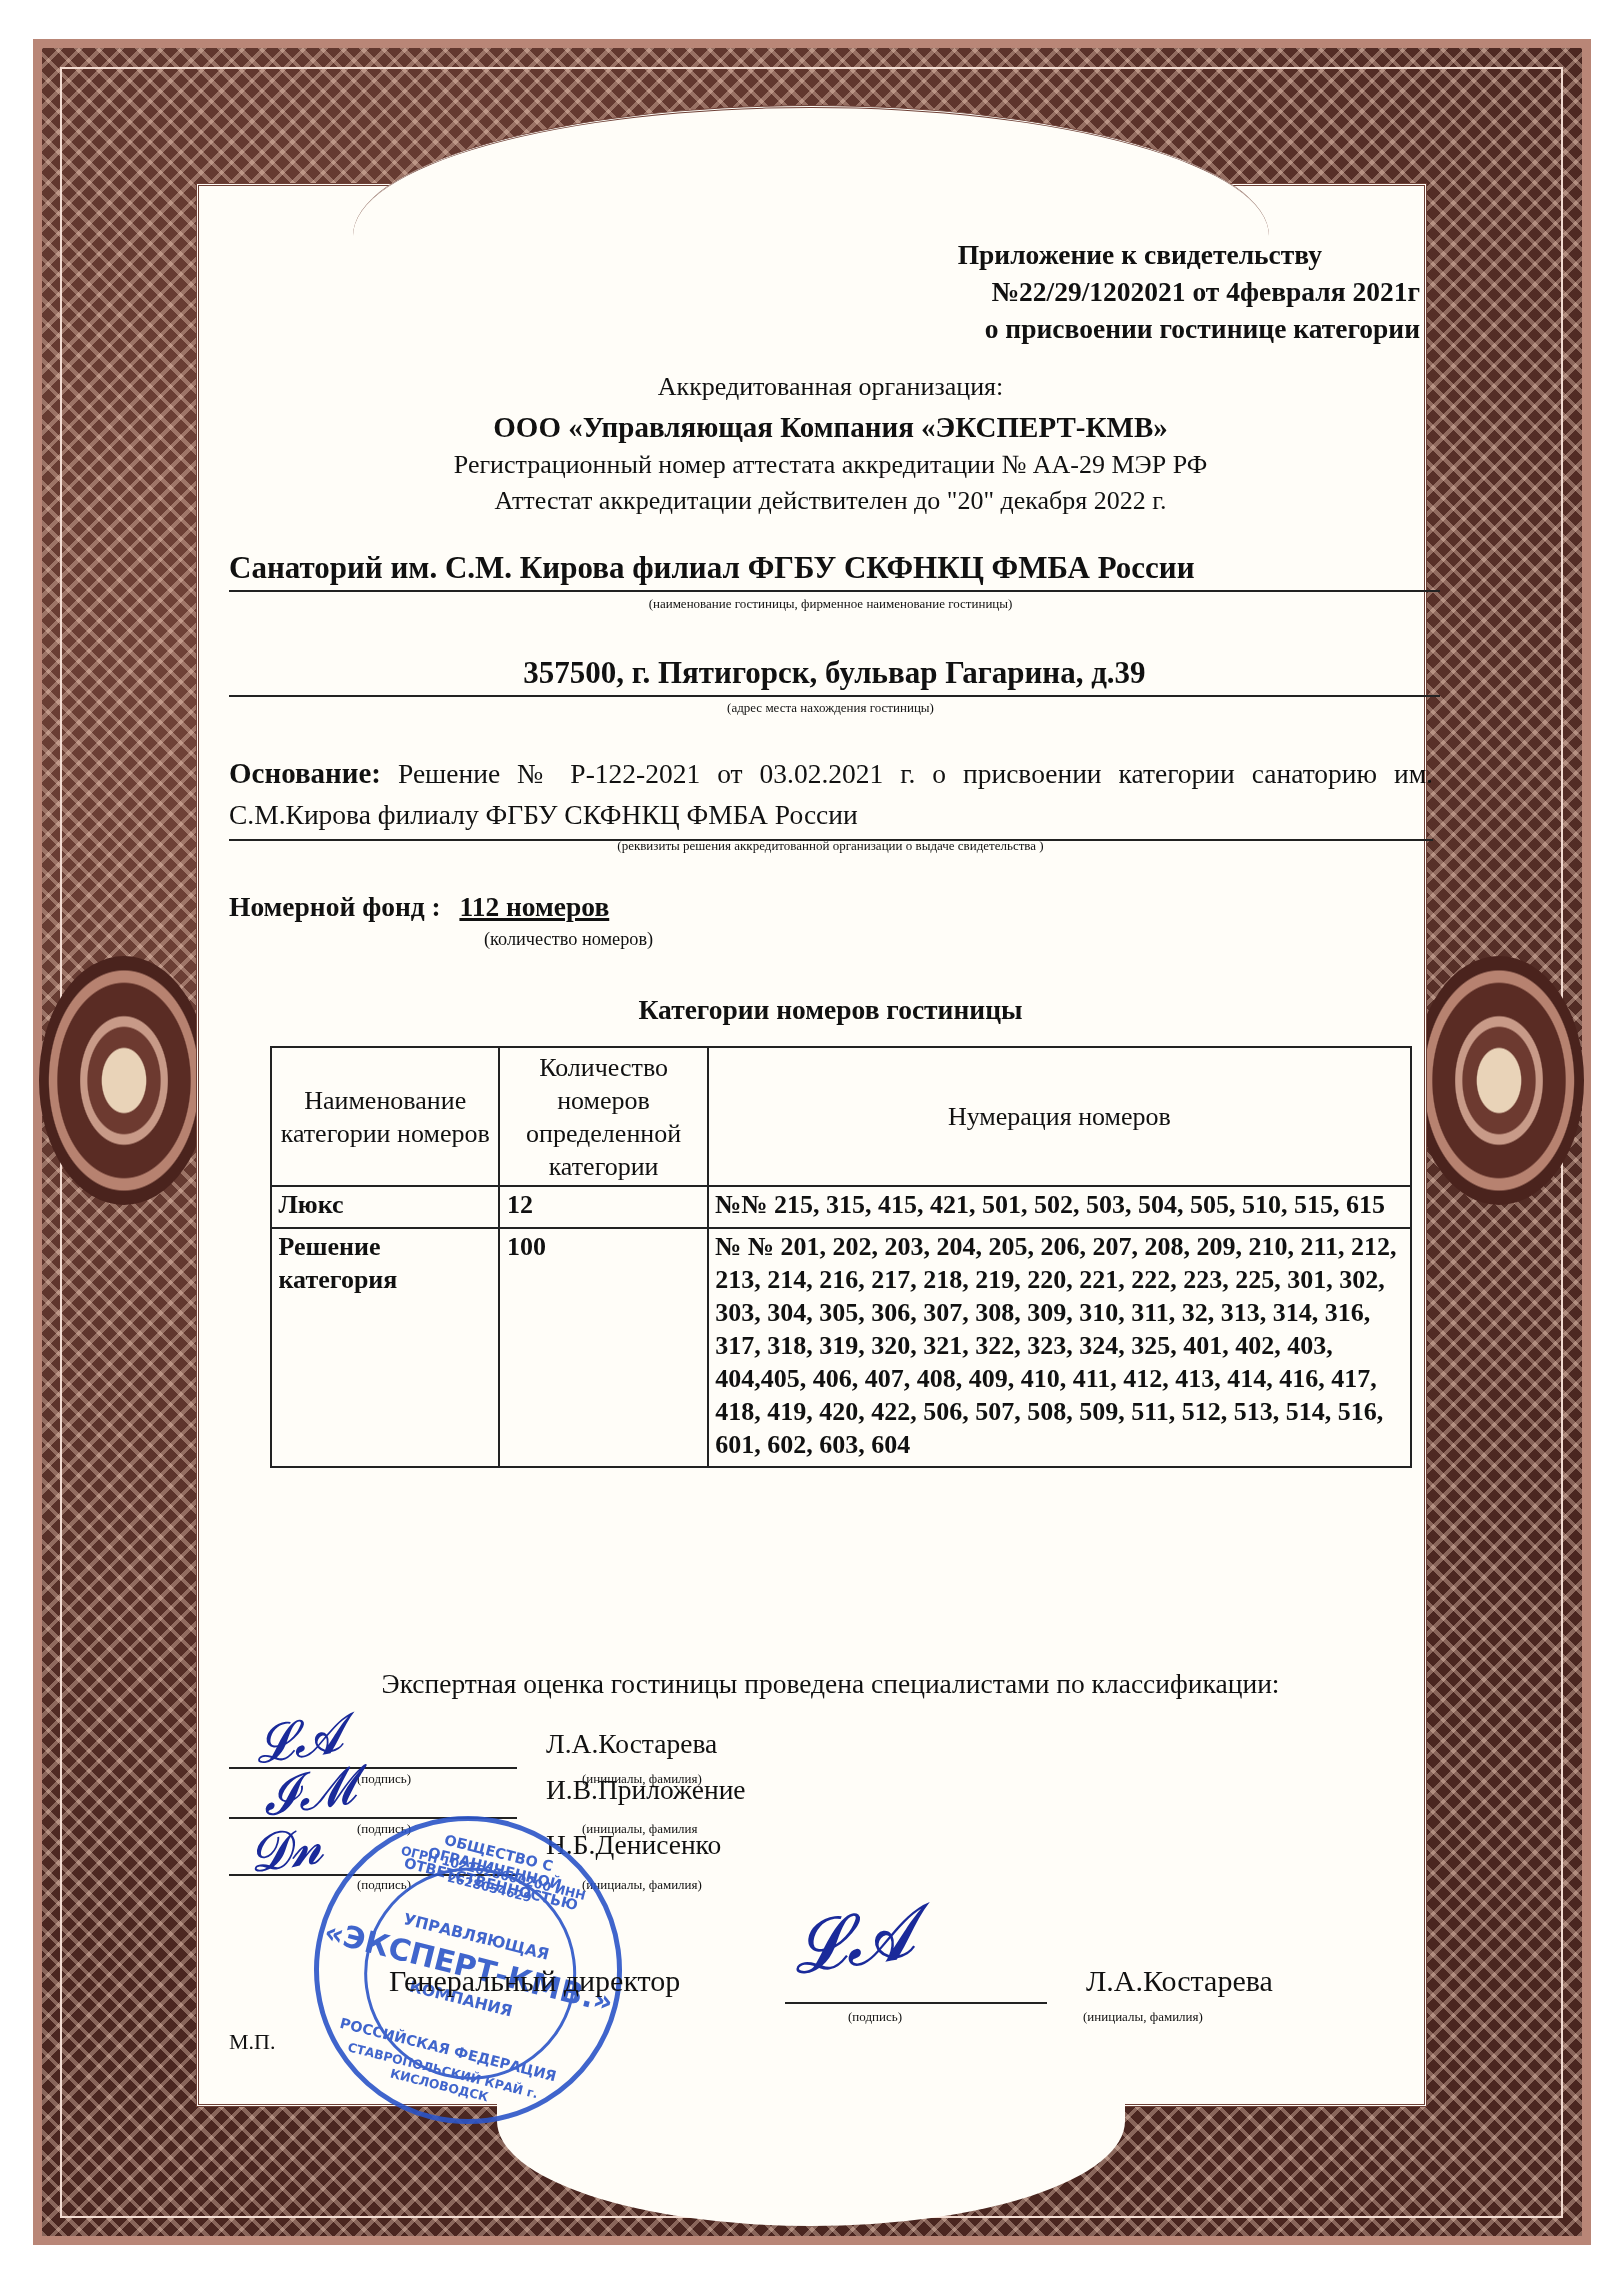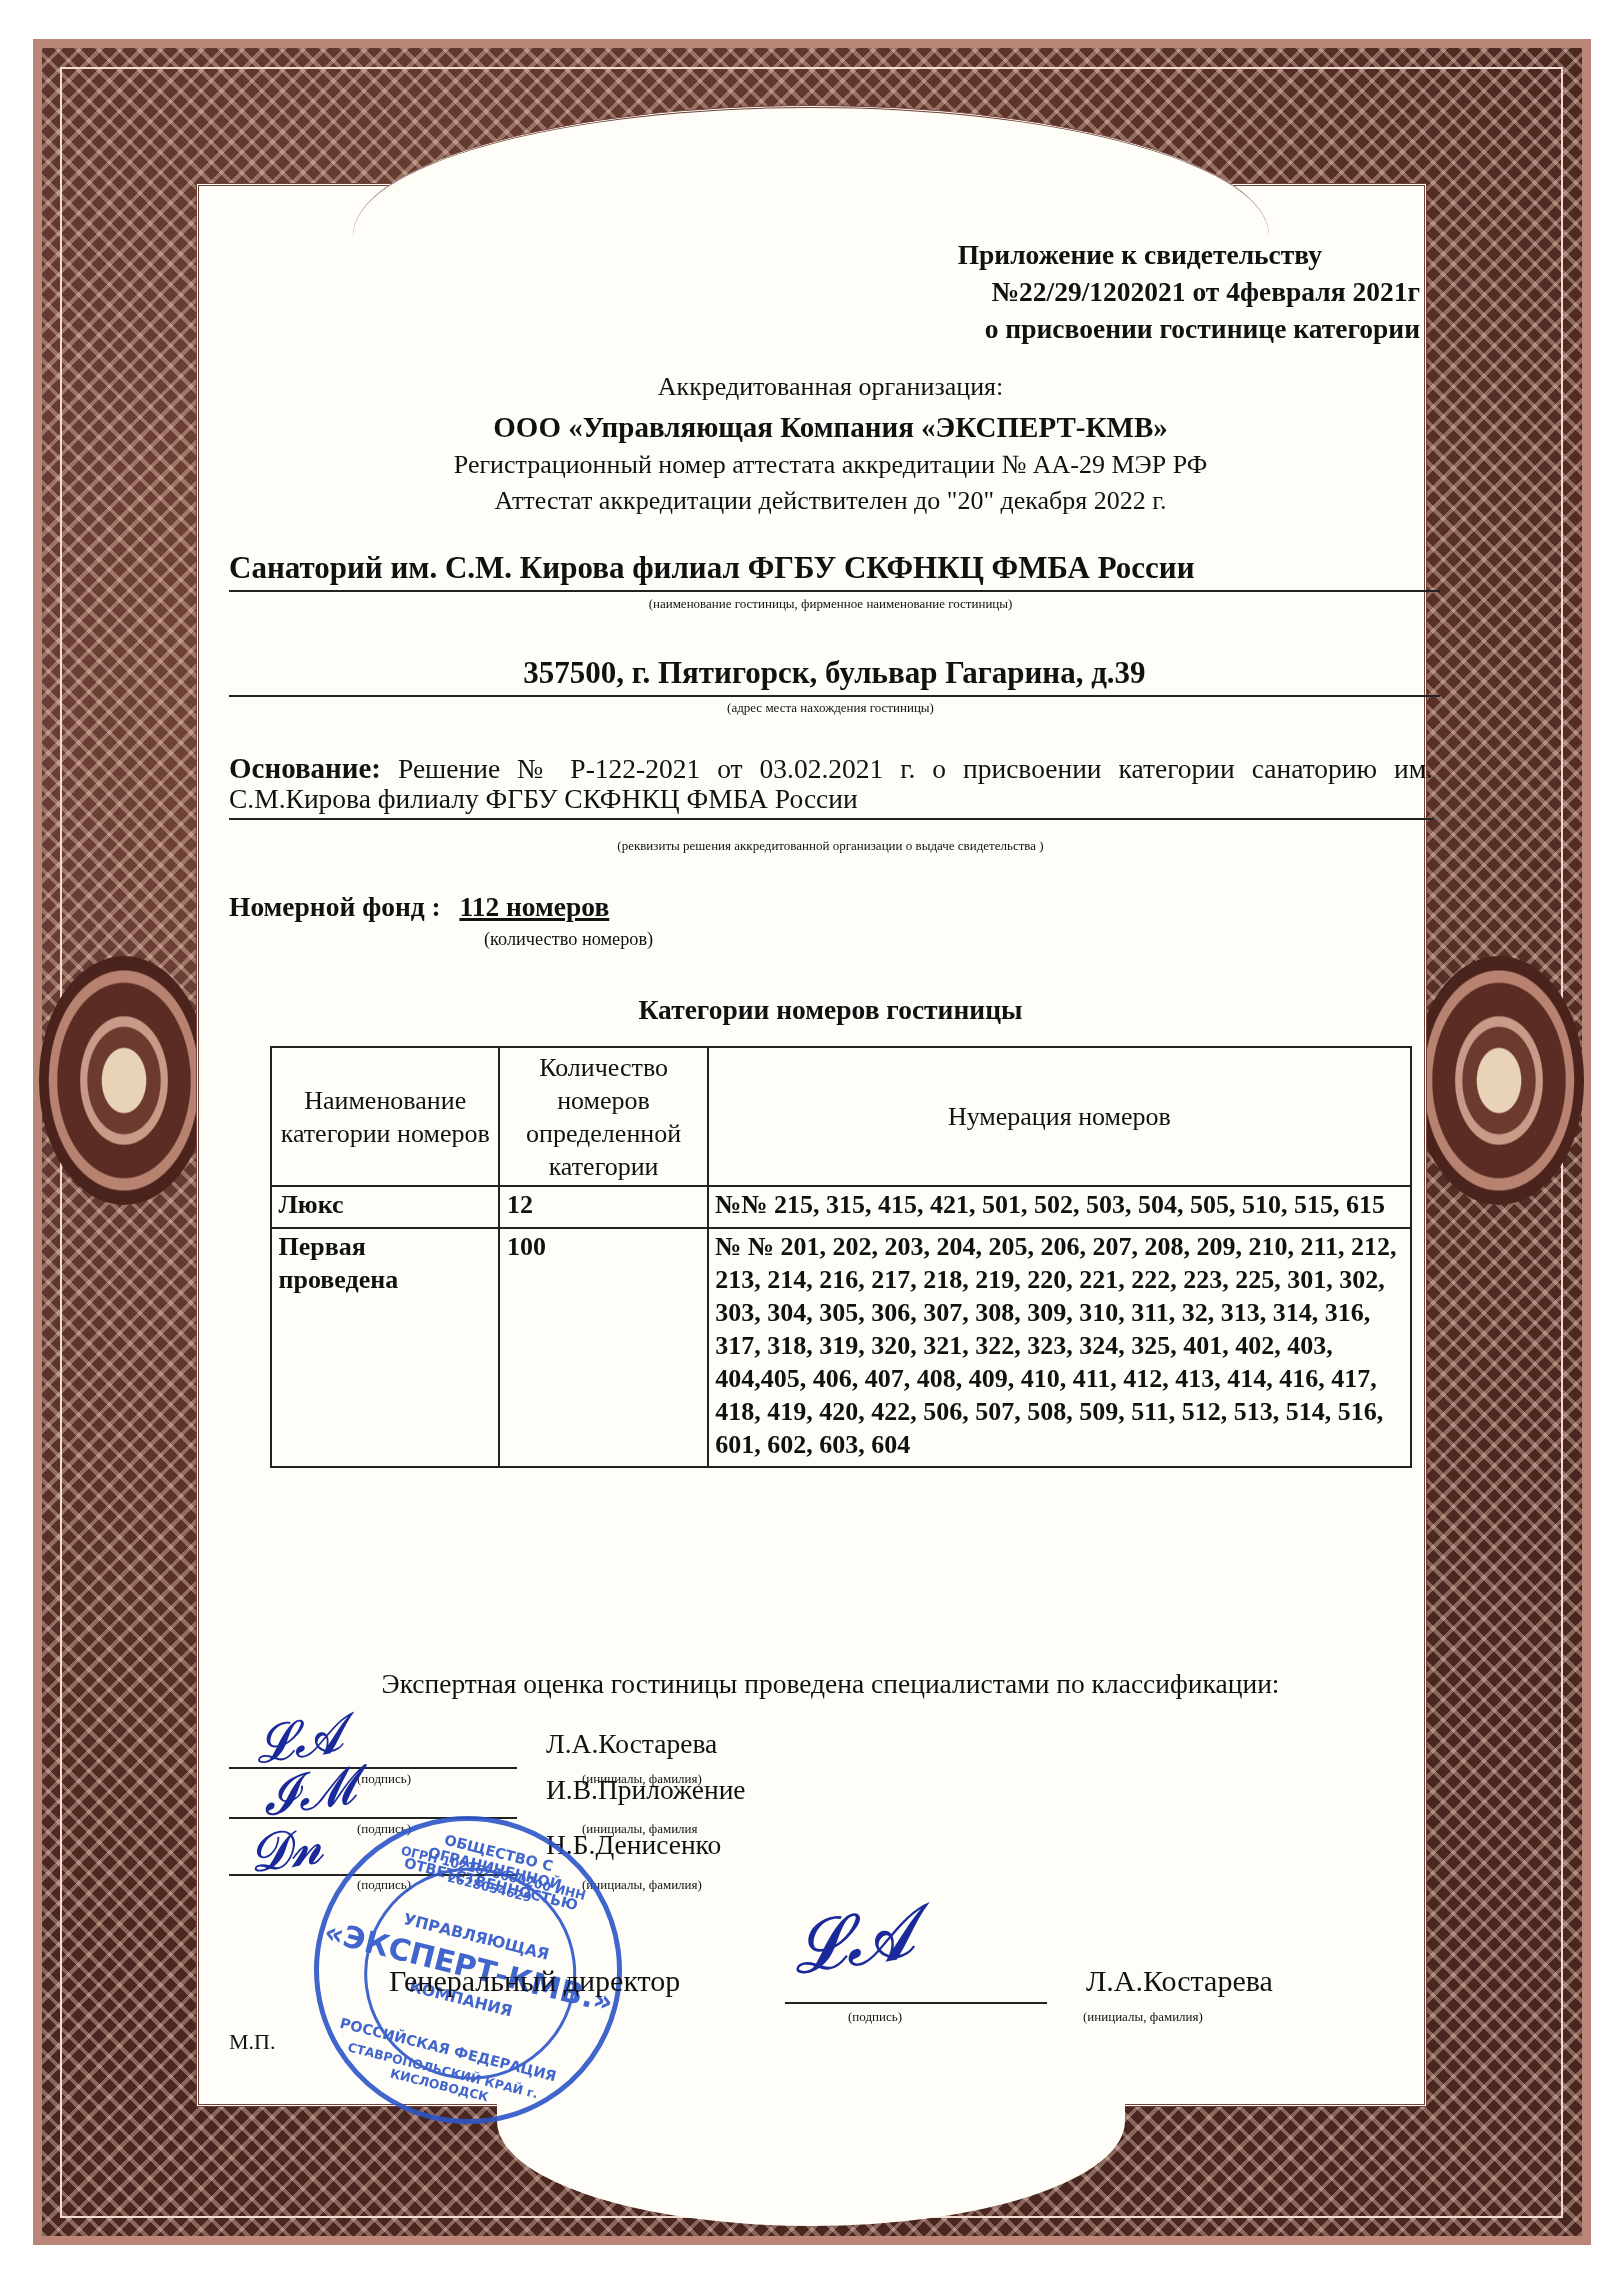--- a/index.html
+++ b/index.html
@@ -38,21 +38,21 @@
   .acc-valid { top:486px; font-size:26px; }
 
   .hotel-name { position:absolute; left:216px; width:1211px; top:550px; text-align:left; font-size:31px; font-weight:bold;
      border-bottom:2.6px solid #222; padding-bottom:3.9px; }
   .caption { position:absolute; left:209px; width:1217px; text-align:center; font-size:13px; }
   .cap-name { top:596px; }
   .hotel-address { position:absolute; left:216px; width:1211px; top:655px; text-align:center; font-size:31px; font-weight:bold;
      border-bottom:2.6px solid #222; padding-bottom:3.9px; }
   .cap-address { top:700px; }
 
-  .basis { position:absolute; left:216px; width:1204px; top:753px; font-size:27.5px; line-height:30px; text-align:justify;
+  .basis { position:absolute; left:216px; width:1204px; top:753px; font-size:27.5px; line-height:41px; text-align:justify;
      border-bottom:2.6px solid #222; padding-bottom:3.9px; }
   .basis b { font-size:29px; }
   .cap-basis { top:838px; }
 
   .fund { position:absolute; left:216px; top:891px; font-size:27.5px; }
   .fund b.lbl { font-weight:bold; }
   .fund .val { font-weight:bold; text-decoration:underline; text-decoration-thickness:2.6px; margin-left:11.8px; }
   .cap-fund { position:absolute; left:471px; top:929px; font-size:18.3px; }
 
   .table-title { position:absolute; left:209px; width:1217px; top:994px; text-align:center; font-weight:bold; font-size:27.5px; }
@@ -144,21 +144,21 @@
         <th>Нумерация номеров</th>
       </tr>
     </thead>
     <tbody>
       <tr>
         <td class="cat">Люкс</td>
         <td class="cnt">12</td>
         <td class="nums">№№ 215, 315, 415, 421, 501, 502, 503, 504, 505, 510, 515, 615</td>
       </tr>
       <tr>
-        <td class="cat">Первая проведена</td>
+        <td class="cat">Решение категория</td>
         <td class="cnt">100</td>
         <td class="nums">№ № 201, 202, 203, 204, 205, 206, 207, 208, 209, 210, 211, 212, 213, 214, 216, 217, 218, 219, 220, 221, 222, 223, 225, 301, 302, 303, 304, 305, 306, 307, 308, 309, 310, 311, 32, 313, 314, 316, 317, 318, 319, 320, 321, 322, 323, 324, 325, 401, 402, 403, 404,405, 406, 407, 408, 409, 410, 411, 412, 413, 414, 416, 417, 418, 419, 420, 422, 506, 507, 508, 509, 511, 512, 513, 514, 516, 601, 602, 603, 604</td>
       </tr>
     </tbody>
   </table>
 
   <div class="experts-title">Экспертная оценка гостиницы проведена специалистами по классификации:</div>
 
   <div class="sig-row" style="top:1715px;">
     <div class="signature" style="left:26px; top:-6.5px;">𝓛𝓐</div>

